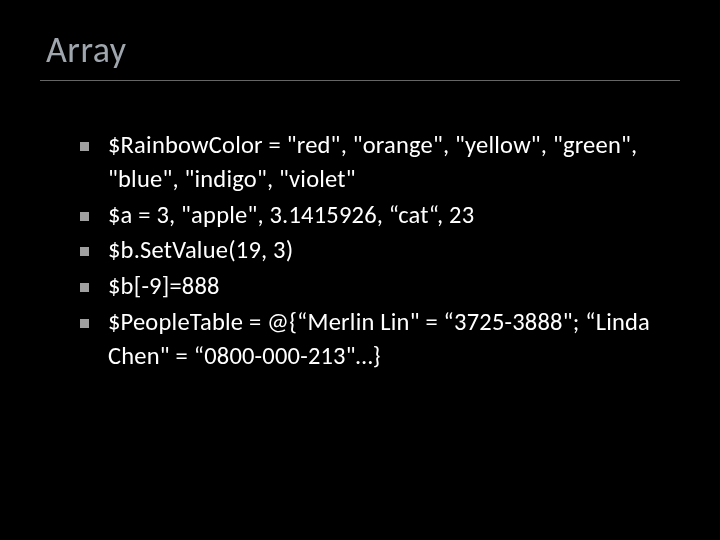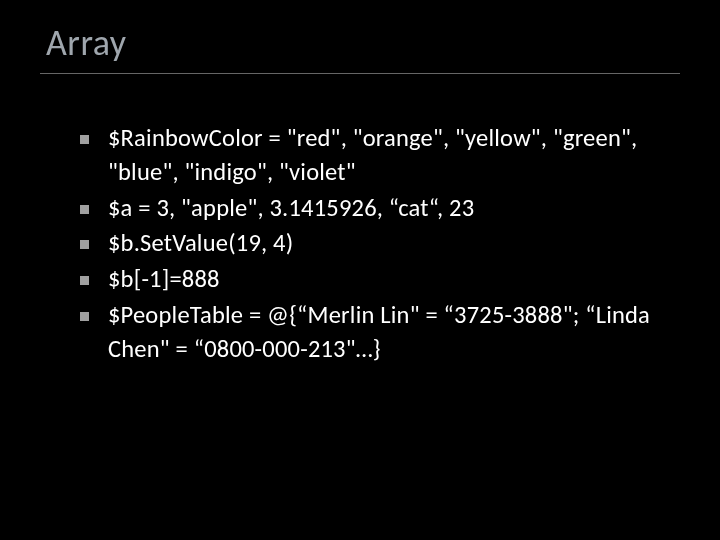--- a/index.html
+++ b/index.html
@@ -9,21 +9,21 @@
     height: 540px;
     background: #000000;
     font-family: "Calibri", "Segoe UI", Arial, sans-serif;
     overflow: hidden;
   }
   .slide {
     width: 720px;
     height: 441px;
     position: relative;
     box-sizing: border-box;
-    padding: 17px 40px 24px 40px;
+    padding: 24px 40px 24px 40px;
   }
   .title-block {
     border-bottom: 1px solid #666666;
     padding-bottom: 8px;
     margin-bottom: 48px;
     margin-top: 4px;
     padding-left: 6px;
   }
   .title {
     font-size: 36px;
@@ -64,18 +64,18 @@
 <body>
 
 <div class="slide">
   <div class="title-block">
     <div class="title">Array</div>
   </div>
   <div class="body">
     <ul class="bullets">
       <li>$RainbowColor = "red", "orange", "yellow", "green", "blue", "indigo", "violet"</li>
       <li>$a =  3, "apple", 3.1415926, “cat“, 23</li>
-      <li>$b.SetValue(19, 4)</li>
-      <li>$b[-1]=888</li>
+      <li>$b.SetValue(19, 3)</li>
+      <li>$b[-9]=888</li>
       <li>$PeopleTable = @{“Merlin Lin" = “3725-3888"; “Linda Chen" = “0800-000-213"…}</li>
     </ul>
   </div>
 </div>
 
 </body></html>

